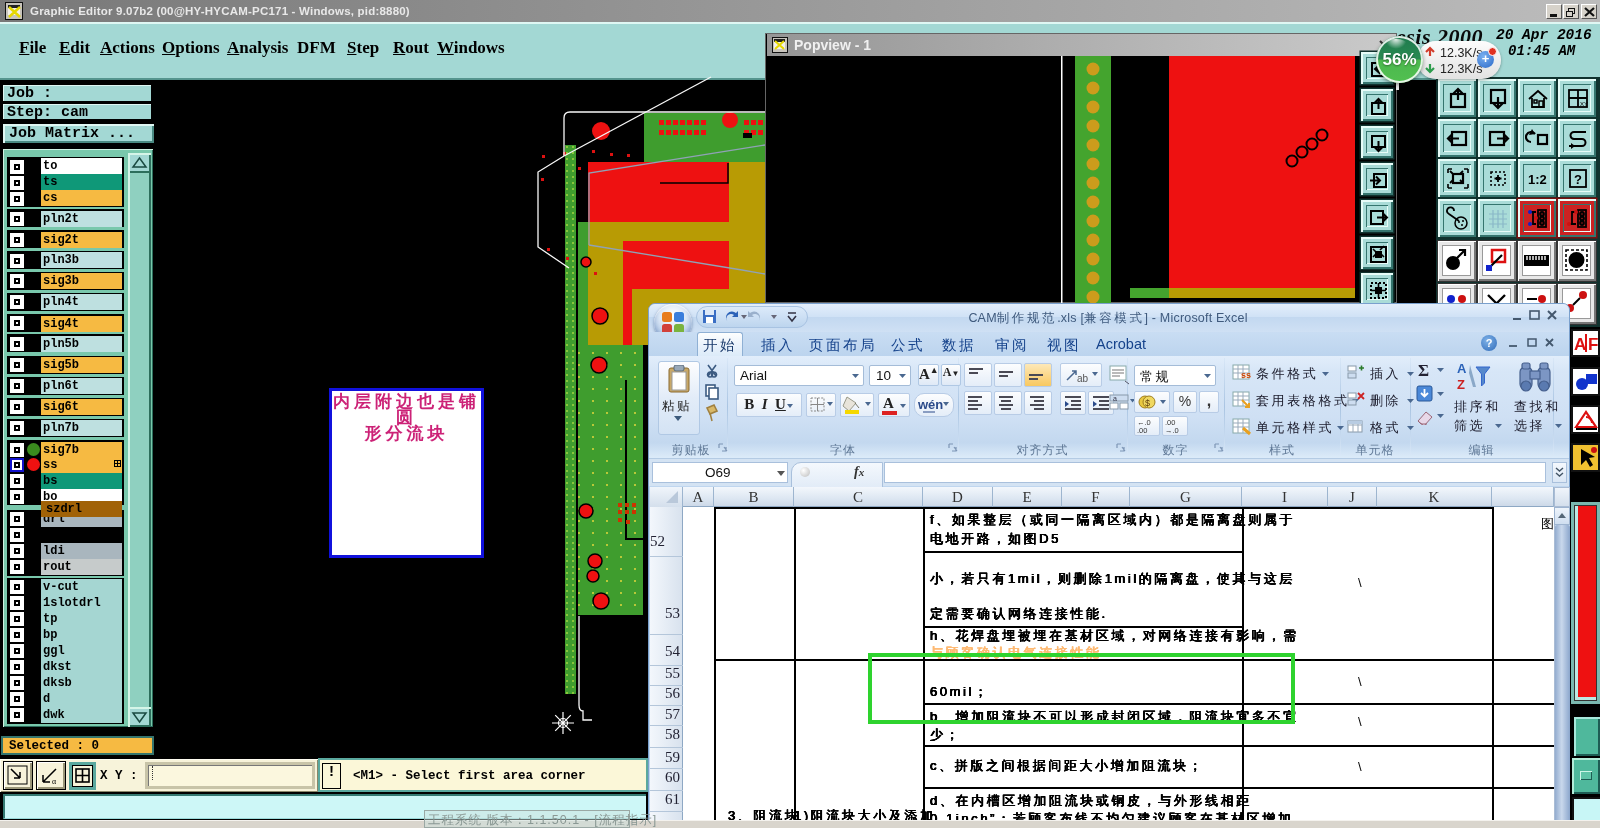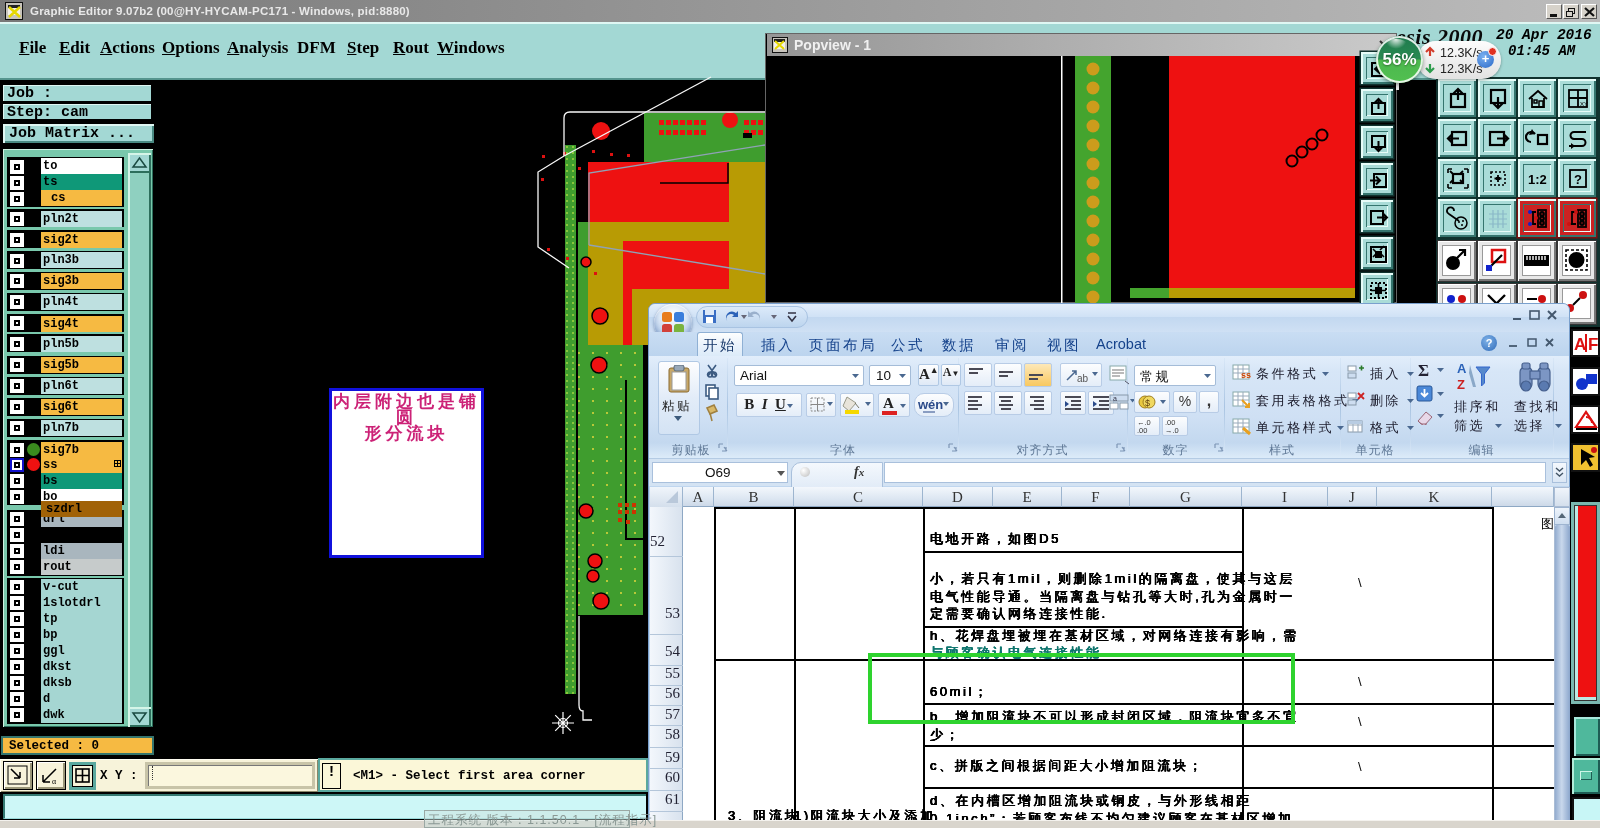--- a/index.html
+++ b/index.html
@@ -76,21 +76,21 @@
     <div style="position:absolute;left:2px;top:2px;width:6px;height:6px;border:2px solid #000"></div>
   </div>
 <div class="abs mono" style="left:41px;top:158px;width:81px;height:16px;background:#ffffff;font-size:12px;color:#000;padding-left:2px;line-height:16px">to</div>
 <div class="abs" style="left:10px;top:176px;width:14px;height:14px;background:#fff;border:2px solid #ffffff">
     <div style="position:absolute;left:2px;top:2px;width:6px;height:6px;border:2px solid #000"></div>
   </div>
 <div class="abs mono" style="left:41px;top:174px;width:81px;height:16px;background:#0f9878;font-size:12px;color:#000;padding-left:2px;line-height:16px">ts</div>
 <div class="abs" style="left:10px;top:192px;width:14px;height:14px;background:#fff;border:2px solid #ffffff">
     <div style="position:absolute;left:2px;top:2px;width:6px;height:6px;border:2px solid #000"></div>
   </div>
-<div class="abs mono" style="left:41px;top:190px;width:81px;height:16px;background:#f6ba42;font-size:12px;color:#000;padding-left:10px;line-height:16px">cs</div>
+<div class="abs mono" style="left:41px;top:190px;width:81px;height:16px;background:#f6ba42;font-size:12px;color:#000;padding-left:2px;line-height:16px">cs</div>
 <div class="abs" style="left:10px;top:212px;width:14px;height:14px;background:#fff;border:2px solid #ffffff">
     <div style="position:absolute;left:2px;top:2px;width:6px;height:6px;border:2px solid #000"></div>
   </div>
 <div class="abs mono" style="left:41px;top:211px;width:81px;height:16px;background:#bee0e0;font-size:12px;color:#000;padding-left:2px;line-height:16px">pln2t</div>
 <div class="abs" style="left:10px;top:233px;width:14px;height:14px;background:#fff;border:2px solid #ffffff">
     <div style="position:absolute;left:2px;top:2px;width:6px;height:6px;border:2px solid #000"></div>
   </div>
 <div class="abs mono" style="left:41px;top:232px;width:81px;height:16px;background:#f6ba42;font-size:12px;color:#000;padding-left:2px;line-height:16px">sig2t</div>
 <div class="abs" style="left:10px;top:254px;width:14px;height:14px;background:#fff;border:2px solid #ffffff">
     <div style="position:absolute;left:2px;top:2px;width:6px;height:6px;border:2px solid #000"></div>
@@ -673,20 +673,21 @@
 <svg class="abs" style="left:55px;top:6px" width="130" height="16">
       <rect x="0" y="1" width="13" height="13" fill="#3a6ec4"></rect>
       <rect x="2" y="1" width="9" height="5" fill="#dce8f8"></rect>
       <rect x="3" y="8" width="7" height="6" fill="#fff"></rect>
       <path d="M25 13 a6 6 0 1 1 8 -9 l2 -2 v6 h-6 l2 -2 a4 4 0 1 0 -6 7 z" fill="#2c62b8"></path>
       <path d="M55 13 a6 6 0 1 0 -8 -9 l-2 -2 v6 h6 l-2 -2 a4 4 0 1 1 6 7 z" fill="#9ab0cc"></path>
       <path d="M38 6 l3 4 l3 -4 z" fill="#667"></path>
       <path d="M68 6 l3 4 l3 -4 z" fill="#667"></path>
       <path d="M85 4 h8 M85 7 l4 5 l4 -5" stroke="#334" stroke-width="1.6" fill="none"></path>
     </svg>
+<div class="abs" style="left:200px;top:7px;width:520px;text-align:center;font-size:12.5px;color:#3f5a7d"><span style="letter-spacing:0.2px">CAM<span class="cjk">制作规范</span>.xls  [<span class="cjk">兼容模式</span>] - Microsoft Excel</span></div>
 <svg class="abs" style="left:862px;top:5px" width="50" height="14" stroke="#44586e" stroke-width="2" fill="none">
       <path d="M3 11 h8"></path>
       <rect x="20" y="3" width="9" height="8" stroke-width="1.6"></rect>
       <path d="M38 3 l8 8 M46 3 l-8 8"></path>
     </svg>
 <div class="abs" style="left:1px;top:29px;width:920px;height:24px;background:linear-gradient(#c9ddf3,#bcd4ee)"></div>
 <div class="abs" style="left:49px;top:29px;width:46px;height:24px;background:linear-gradient(#fdfefe,#e8f1fb 60%,#dcebf9);border:1px solid #8fb0d4;border-bottom:none;border-radius:3px 3px 0 0"></div>
 <div class="abs cjk" style="left:52px;top:33px;width:40px;text-align:center;font-size:14.5px;color:#1a3a6b">开始</div>
 <div class="abs cjk" style="left:110px;top:33px;width:40px;text-align:center;font-size:14.5px;color:#15428b">插入</div>
 <div class="abs cjk" style="left:160px;top:33px;width:70px;text-align:center;font-size:14.5px;color:#15428b">页面布局</div>
@@ -1002,26 +1003,26 @@
 <div class="abs" style="left:275px;top:204px;width:1.5px;height:321px;background:#000"></div>
 <div class="abs" style="left:594px;top:204px;width:1.5px;height:321px;background:#000"></div>
 <div class="abs" style="left:844px;top:204px;width:1.5px;height:321px;background:#000"></div>
 <div class="abs" style="left:66px;top:204px;width:778px;height:1.5px;background:#000"></div>
 <div class="abs" style="left:275px;top:248px;width:319px;height:1.5px;background:#000"></div>
 <div class="abs" style="left:275px;top:323px;width:319px;height:1.5px;background:#000"></div>
 <div class="abs" style="left:66px;top:356px;width:840px;height:1.5px;background:#000"></div>
 <div class="abs" style="left:275px;top:400px;width:631px;height:1.5px;background:#000"></div>
 <div class="abs" style="left:275px;top:442px;width:631px;height:1.5px;background:#000"></div>
 <div class="abs" style="left:275px;top:484px;width:631px;height:1.5px;background:#000"></div>
+<div class="abs cjk dk" style="left:282px;top:208px;font-size:13px;color:#000;white-space:nowrap">f、如果整层（或同一隔离区域内）都是隔离盘则属于</div>
 <div class="abs cjk dk" style="left:282px;top:227px;font-size:13px;color:#000;white-space:nowrap">电地开路，如图D5</div>
 <div class="abs cjk dk" style="left:282px;top:267px;font-size:13px;color:#000;white-space:nowrap">小，若只有1mil，则删除1mil的隔离盘，使其与这层</div>
-<div class="abs cjk dk" style="left:282px;top:285px;font-size:13px;color:#000;white-space:nowrap">电气性能导通。当隔离盘与钻孔等大时,孔为金属时一</div>
 <div class="abs cjk dk" style="left:282px;top:302px;font-size:13px;color:#000;white-space:nowrap">定需要确认网络连接性能.</div>
 <div class="abs cjk dk" style="left:282px;top:324px;font-size:13px;color:#000;white-space:nowrap">h、花焊盘埋被埋在基材区域，对网络连接有影响，需</div>
-<div class="abs cjk dk" style="left:282px;top:341px;font-size:13px;color:#0f766e;white-space:nowrap">与顾客确认电气连接性能</div>
+<div class="abs cjk dk" style="left:282px;top:341px;font-size:13px;color:#fdba74;white-space:nowrap">与顾客确认电气连接性能</div>
 <div class="abs cjk dk" style="left:282px;top:380px;font-size:13px;color:#000;white-space:nowrap">60mil；</div>
 <div class="abs cjk dk" style="left:282px;top:405px;font-size:13px;color:#000;white-space:nowrap">b、增加阻流块不可以形成封闭区域，阻流块宜多不宜</div>
 <div class="abs cjk dk" style="left:282px;top:423px;font-size:13px;color:#000;white-space:nowrap">少；</div>
 <div class="abs cjk dk" style="left:282px;top:454px;font-size:13px;color:#000;white-space:nowrap">c、拼版之间根据间距大小增加阻流块；</div>
 <div class="abs cjk dk" style="left:282px;top:489px;font-size:13px;color:#000;white-space:nowrap">d、在内槽区增加阻流块或铜皮，与外形线相距</div>
 <div class="abs cjk dk" style="left:282px;top:507px;font-size:13px;color:#000;white-space:nowrap">0.1inch”；若顾客布线不均匀建议顾客在基材区增加</div>
 <div class="abs cjk dk" style="left:80px;top:504px;font-size:13px;color:#000;white-space:nowrap">3、阻流块</div>
 <div class="abs cjk dk" style="left:146px;top:504px;font-size:13px;color:#000;white-space:nowrap">1)阻流块大小及添加</div>
 <div class="abs" style="left:710px;top:272px;font-size:13px;color:#000">\</div>
 <div class="abs" style="left:710px;top:371px;font-size:13px;color:#000">\</div>

